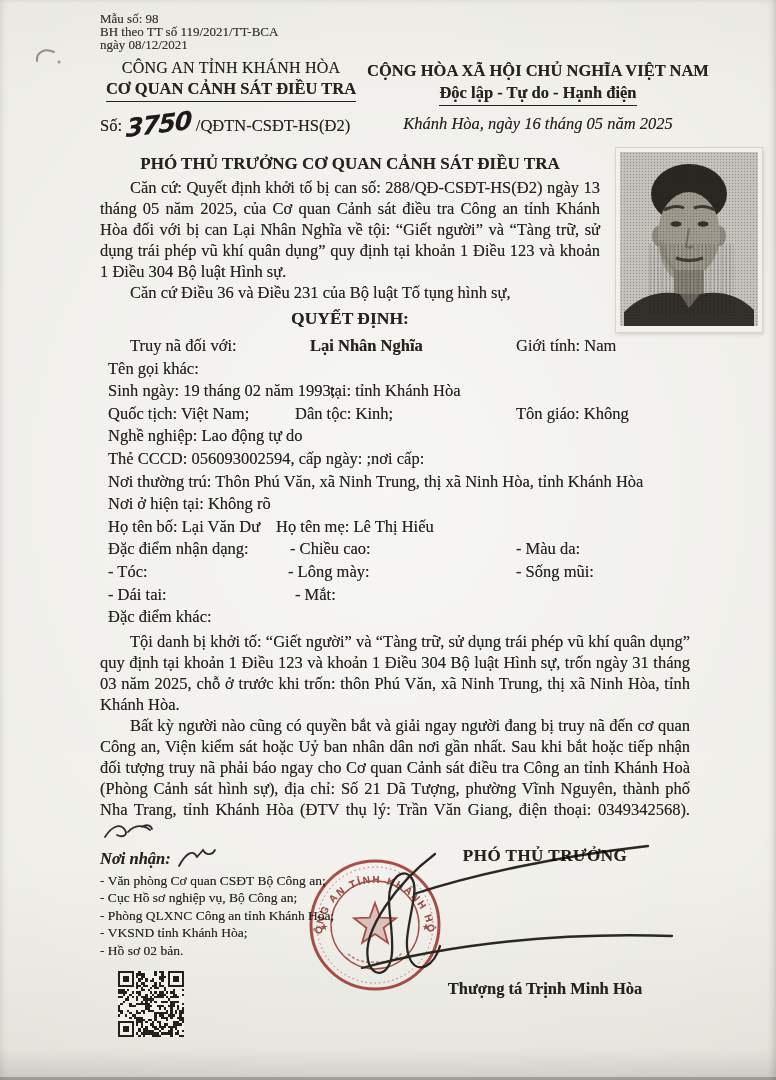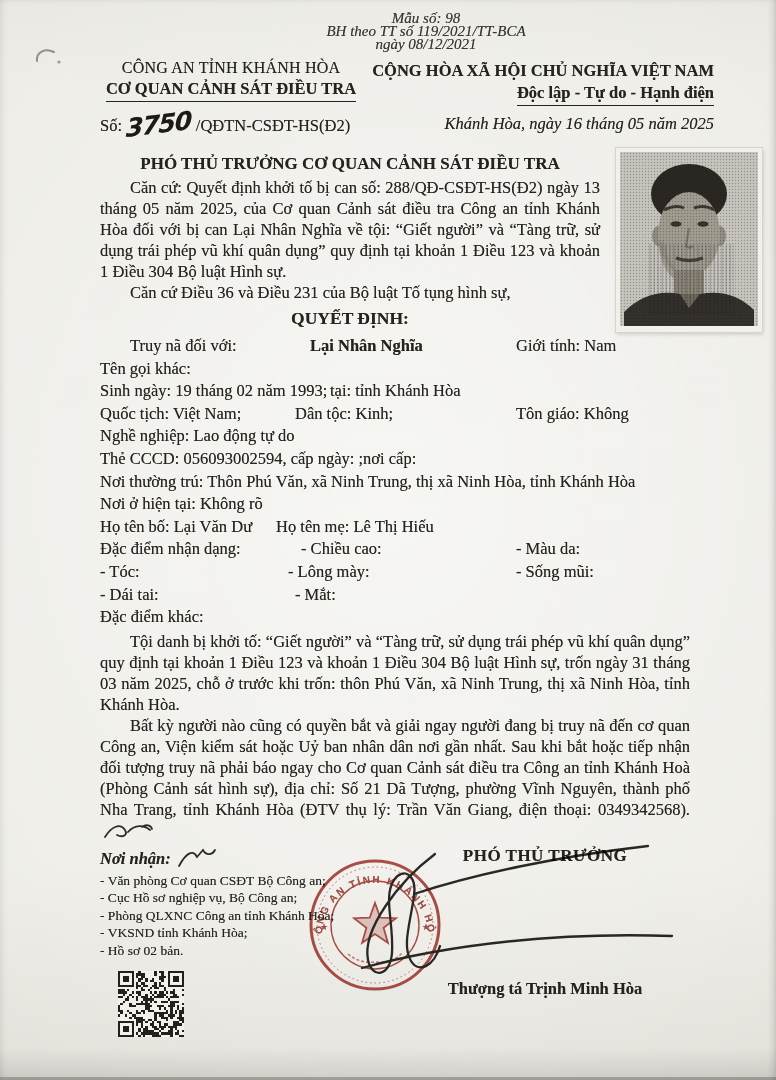--- a/index.html
+++ b/index.html
@@ -11,46 +11,46 @@
       radial-gradient(ellipse 120% 100% at 50% 45%, rgba(255,255,255,.55), rgba(255,255,255,0) 70%),
       linear-gradient(180deg,#e7e6e0 0%, #ecebe5 8%, #edece6 80%, #e3e2db 97%, #c9c8c2 100%);
     box-shadow: inset -5px 0 8px -5px rgba(60,58,52,.35), inset 5px 0 8px -6px rgba(60,58,52,.22), inset 0 -3px 0 0 rgba(120,118,112,.5);
     padding:12px 86px 0 100px;
     color:#26231f;
     font-size:16.5px;
   }
   .txt { text-shadow:0 0 .6px rgba(45,40,34,.55); }
   .bold { font-weight:bold; }
 
-  .form-info { margin-right:-62px; text-align:center; font-style:italic; font-size:15px; line-height:13px; color:#3a372f; }
+  .form-info { margin-right:-62px; text-align:left; font-size:13px; line-height:13px; color:#3a372f; }
 
   .header { display:flex; margin-top:8px; }
   .h-left { width:262px; text-align:center; }
-  .h-right { flex:1; text-align:right; margin-right:-24px; }
+  .h-right { flex:1; text-align:center; margin-right:-24px; }
   .h-line1 { font-size:16px; letter-spacing:.2px; }
   .h-line2 { font-size:16.5px; font-weight:bold; margin-top:2px; }
   .u-part { display:inline-block; border-bottom:1.5px solid #26231f; padding-bottom:2px; }
   .num-line { margin-top:6px; text-align:left; font-size:16.5px; white-space:nowrap; }
   .hand-num { display:inline-block; font-family:"DejaVu Sans",sans-serif; font-style:italic; font-weight:bold;
     font-size:25px; letter-spacing:-1px; transform:rotate(-7deg) skewX(-10deg); position:relative; top:2px; color:#1d1b18; }
   .date-line { margin-top:8px; font-style:italic; font-size:16.5px; }
 
   .content { position:relative; }
   .photo-wrap { float:right; width:146px; height:184px; margin:-6px -72px 8px 16px;
     background:#f1f0ea; padding:4px 4px 6px 4px; box-shadow:0 0 0 1px #d6d4cc, 1px 2px 4px rgba(80,76,68,.25); }
   .photo-wrap svg { display:block; width:138px; height:174px; }
 
   .doc-title { text-align:center; font-weight:bold; font-size:20px; letter-spacing:1px; margin-top:16px; }
   .issuer { text-align:center; font-weight:bold; font-size:17px; margin-top:17px; margin-bottom:3px; }
   p.para { text-align:justify; text-indent:30px; line-height:21px; }
   p.nojust { text-align:left; }
   .decision-heading { text-align:center; font-weight:bold; font-size:17.5px; margin:5px 0 6px 0; }
 
   .frow { position:relative; height:22.6px; line-height:22.6px; white-space:nowrap; }
-  .frow .c1 { position:absolute; left:0; }
+  .frow .c1 { position:absolute; left:8px; }
   .frow .c1.ind { left:30px; }
   .frow .c2 { position:absolute; }
   .frow .c3 { position:absolute; left:416px; }
 
   .charges { margin-top:2px; }
 
   .sig-area { position:relative; display:flex; margin-top:5px; height:230px; }
   .recip-col { width:300px; }
   .recip-label { font-weight:bold; font-style:italic; font-size:16.5px; white-space:nowrap; }
   .recip-label svg { vertical-align:-6px; margin-left:4px; }
@@ -167,21 +167,21 @@
       </div>
       <div class="frow">
         <span class="c1">Nơi ở hiện tại: Không rõ</span>
       </div>
       <div class="frow">
         <span class="c1">Họ tên bố: Lại Văn Dư</span>
         <span class="c2" style="left:176px">Họ tên mẹ: Lê Thị Hiếu</span>
       </div>
       <div class="frow">
         <span class="c1">Đặc điểm nhận dạng:</span>
-        <span class="c2" style="left:201px">- Chiều cao:</span>
+        <span class="c2" style="left:190px">- Chiều cao:</span>
         <span class="c3">- Màu da:</span>
       </div>
       <div class="frow">
         <span class="c1">- Tóc:</span>
         <span class="c2" style="left:188px">- Lông mày:</span>
         <span class="c3">- Sống mũi:</span>
       </div>
       <div class="frow">
         <span class="c1">- Dái tai:</span>
         <span class="c2" style="left:195px">- Mắt:</span>

